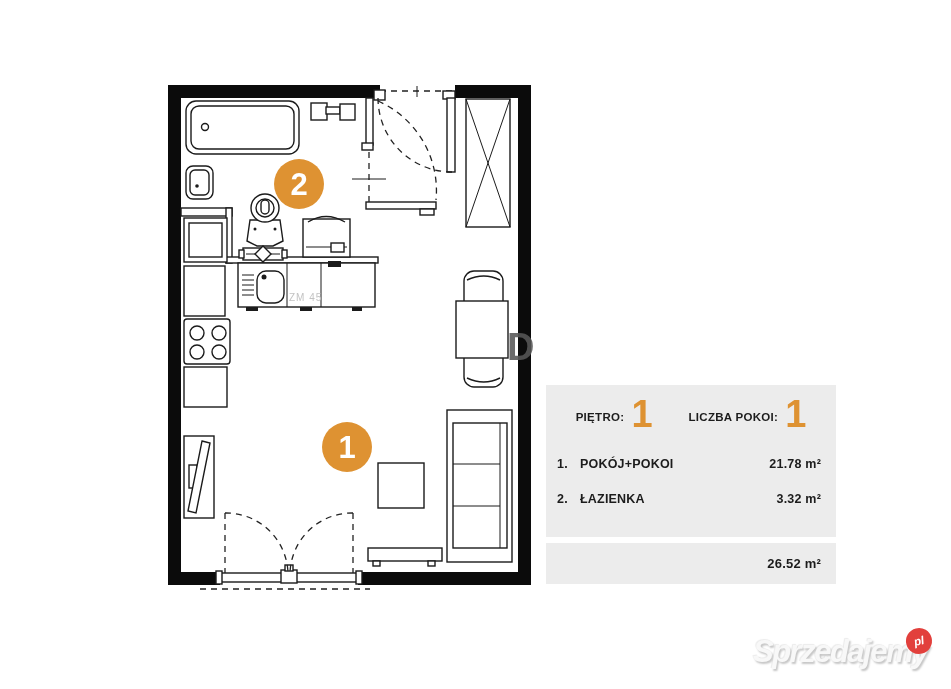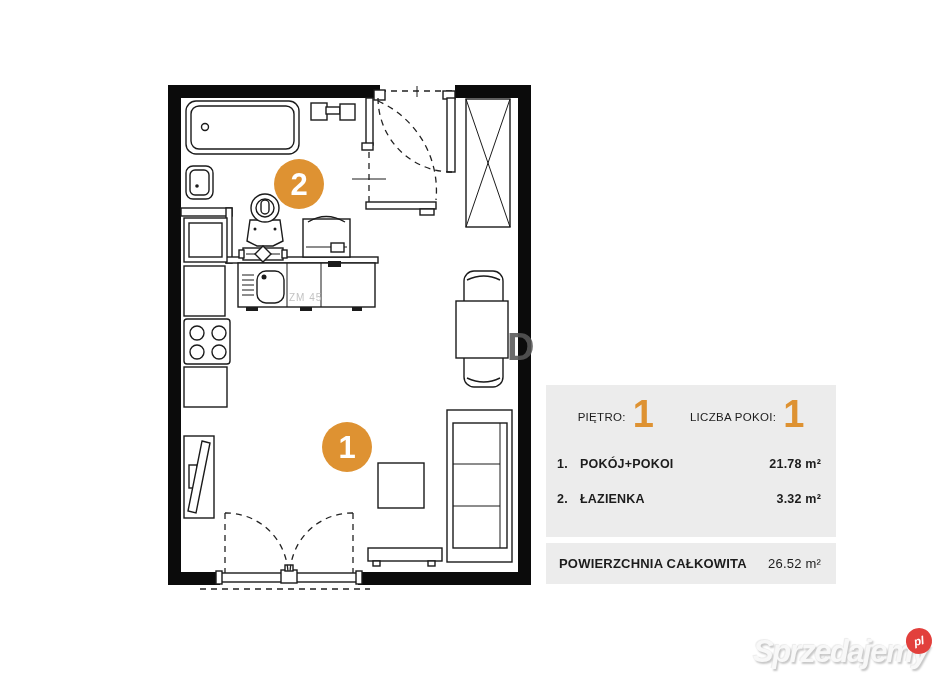--- a/index.html
+++ b/index.html
@@ -17,30 +17,30 @@
   .room-circle { fill:var(--accent,#DE9232); }
   .room-num { fill:#ffffff; font-size:31px; font-weight:bold; text-anchor:middle; }
   .faint-label { fill:#c3c3c3; font-size:10px; letter-spacing:1px; }
   .wm-letter { fill:#575757; font-size:38px; font-weight:bold; opacity:.88; }
 
   
   .panel { position:absolute; background:var(--panel-bg,#ECECEC); box-sizing:border-box; }
   .panel-upper { left:546px; top:385px; width:290px; height:152px; }
   .head-row { display:flex; justify-content:center; gap:36px; padding-top:13px; }
   .head-group { display:flex; align-items:center; }
-  .head-label { font-size:11.5px; font-weight:normal; letter-spacing:.3px; }
+  .head-label { font-size:11.5px; font-weight:bold; letter-spacing:.3px; }
   .big-num { font-size:38px; font-weight:bold; line-height:1; color:var(--accent,#DE9232);
              margin-left:7px; transform:translateY(-3px); }
   .rows { margin-top:21px; padding:0 15px 0 11px; }
   .room-row { display:flex; font-size:12.5px; font-weight:600; letter-spacing:.2px; margin-bottom:21px; }
   .room-index { width:23px; }
   .room-area { margin-left:auto; }
   .panel-lower { left:546px; top:543px; width:290px; height:41px; display:flex; align-items:center;
                  padding:0 15px 0 13px; font-size:13px; font-weight:bold; letter-spacing:.2px; }
-  .total-value { margin-left:auto; font-weight:400; }
+  .total-value { margin-left:auto; font-weight:700; }
 
   
   .watermark { position:absolute; left:753px; top:636px; width:200px; height:40px; }
   .brand { font-size:31px; font-weight:800; font-style:italic; letter-spacing:-1.5px; line-height:1;
            color:var(--watermark-text,#F8F8F8);
            text-shadow:1.5px 1.5px 2px #c6c6c6, -1px -1px 1px #ececec; }
   .badge { position:absolute; left:153px; top:-8px; width:26px; height:26px; border-radius:50%;
            background:var(--badge-red,#E2403C); color:#fff; font-size:11.5px; font-weight:bold;
            font-style:italic; display:flex; align-items:center; justify-content:center;
            transform:rotate(-14deg); }
@@ -243,21 +243,20 @@
       </div>
       <div class="room-row">
         <span class="room-index">2.</span>
         <span class="room-name">ŁAZIENKA</span>
         <span class="room-area">3.32 m²</span>
       </div>
     </div>
   </div>
 
   <div class="panel panel-lower">
-    <span class="total-label">POWIERZCHNIA CAŁKOWITA</span>
     <span class="total-value">26.52 m²</span>
   </div>
 
   <div class="watermark">
     <span class="brand">Sprzedajemy</span>
     <span class="badge">pl</span>
   </div>
 
 </div>
 

